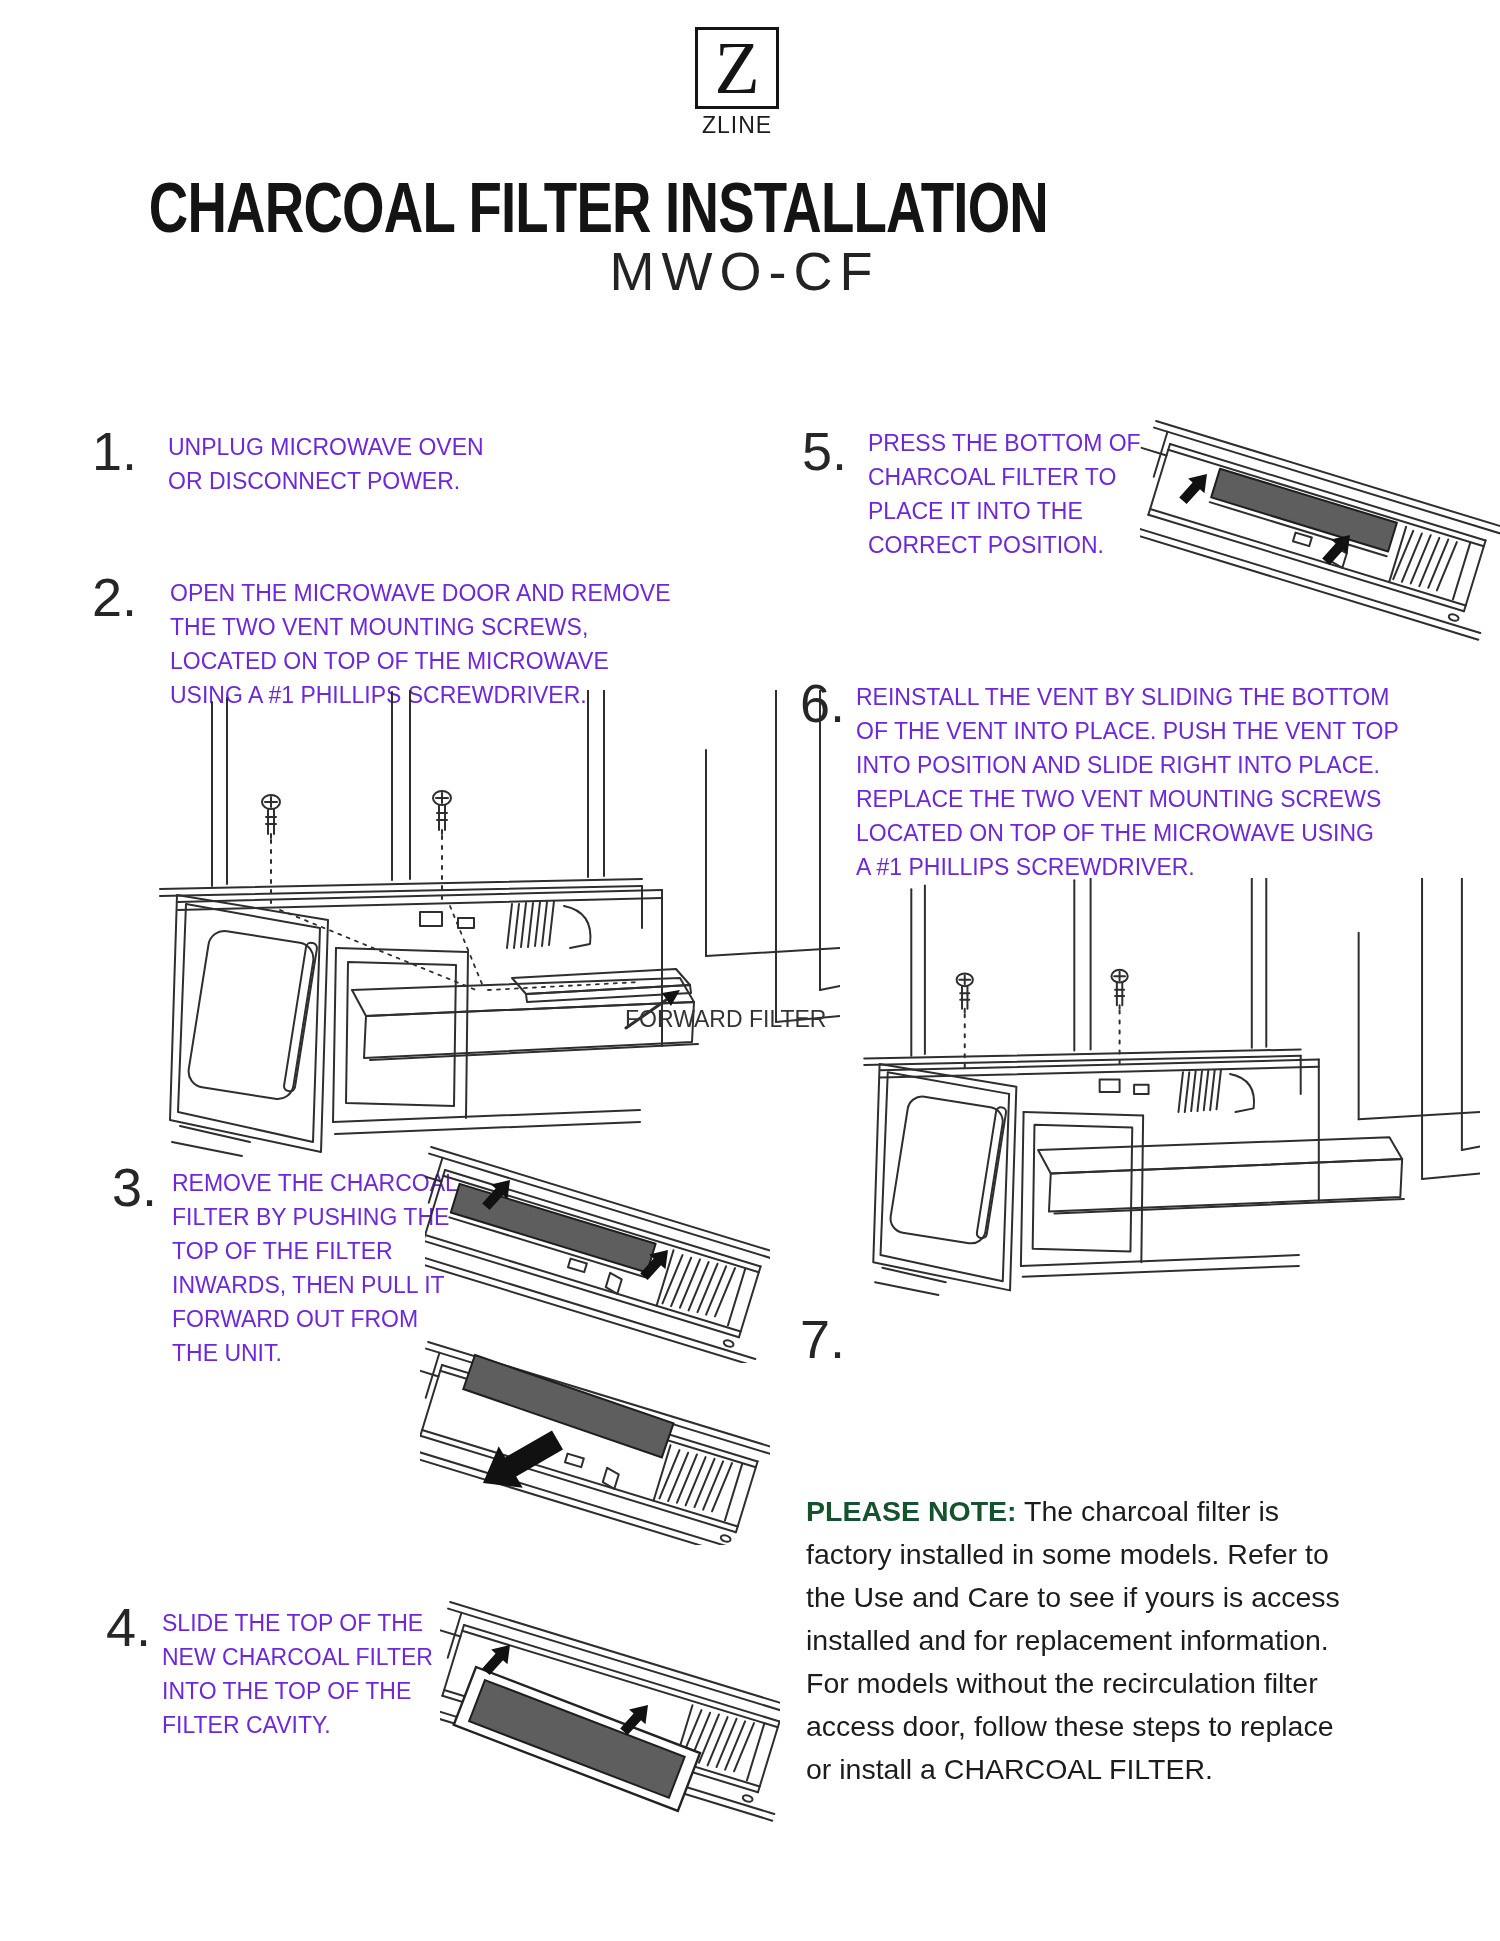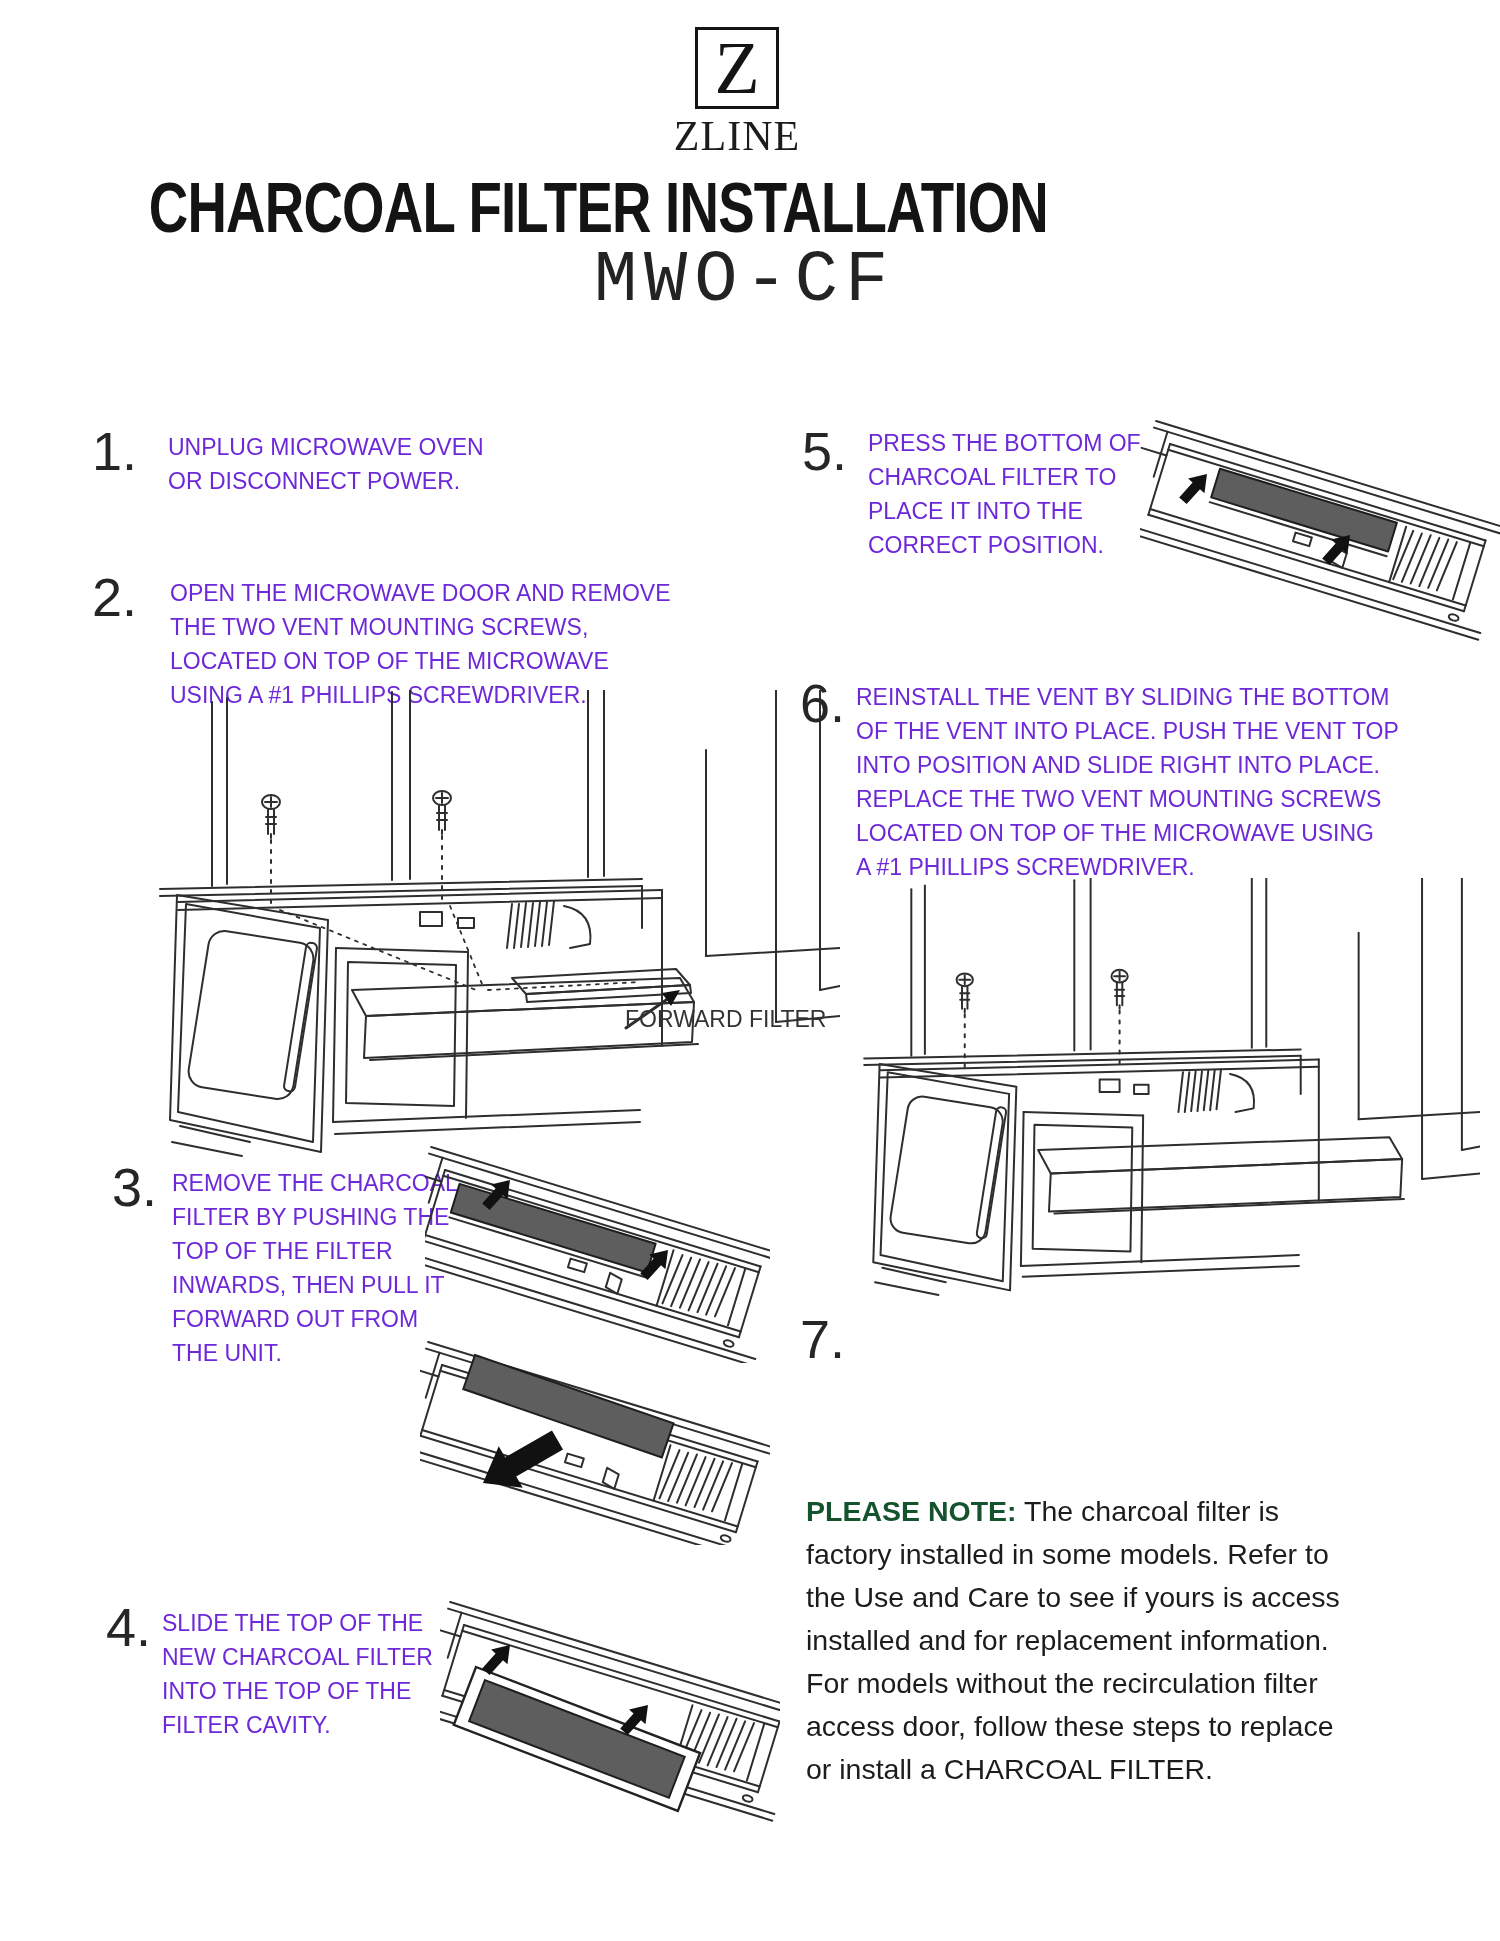--- a/index.html
+++ b/index.html
@@ -3,26 +3,26 @@
 <meta charset="utf-8">
 <style>
   html,body{margin:0;padding:0;background:#fff;}
   .page{position:relative;width:1500px;height:1941px;background:#ffffff;overflow:hidden;
         font-family:"Liberation Sans",sans-serif;color:#3a3a3a;}
   
   .logo-box{position:absolute;left:695px;top:27px;width:84px;height:82px;border:3px solid #141414;
             box-sizing:border-box;display:flex;align-items:center;justify-content:center;}
   .logo-z{font-family:"Liberation Serif",serif;font-size:74px;line-height:70px;color:#141414;}
   .brand{position:absolute;left:670px;top:112px;width:134px;text-align:center;
-         font-family:Liberation Serif, serif;font-size:42px;letter-spacing:1px;color:#1c1c1c;}
+         font-family:Liberation Sans, sans-serif;font-size:23px;letter-spacing:1px;color:#1c1c1c;}
   .title{position:absolute;left:22px;right:0;top:168px;text-align:left;
          font-size:70px;font-weight:700;color:#141414;white-space:nowrap;}
   .title span{display:inline-block;transform:scaleX(0.78);letter-spacing:-1px;}
   .subtitle{position:absolute;left:0;right:11px;top:240px;text-align:center;
-            font-size:72px;font-weight:400;letter-spacing:7px;color:#232323;font-family:Liberation Mono, monospace;}
+            font-size:54px;font-weight:400;letter-spacing:7px;color:#232323;}
   
   .step-num{position:absolute;font-size:54px;color:#262626;line-height:54px;}
   .step-text{position:absolute;font-size:23px;line-height:34px;letter-spacing:0px;
              white-space:pre-line;color:#6d28d9;}
   .diagram-label{position:absolute;font-size:23px;color:#333;}
   
   .note{position:absolute;left:806px;top:1490px;width:648px;font-size:28.5px;line-height:43px;color:#1c1c1c;}
   .note b{font-weight:700;color:#14532d;}
   .note .body{white-space:pre-line;}
   

